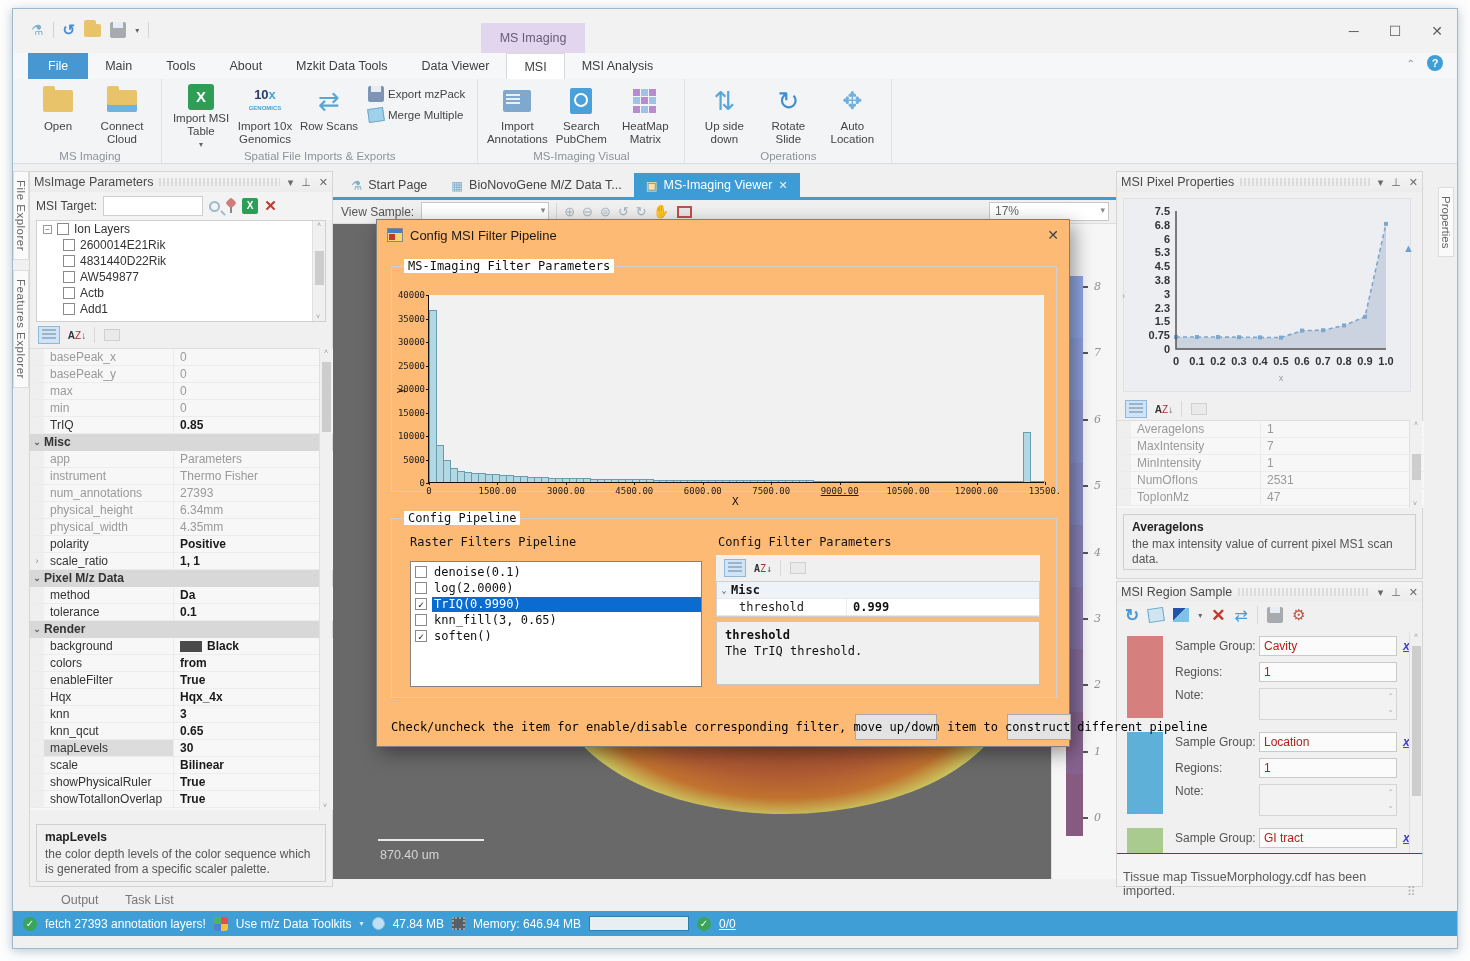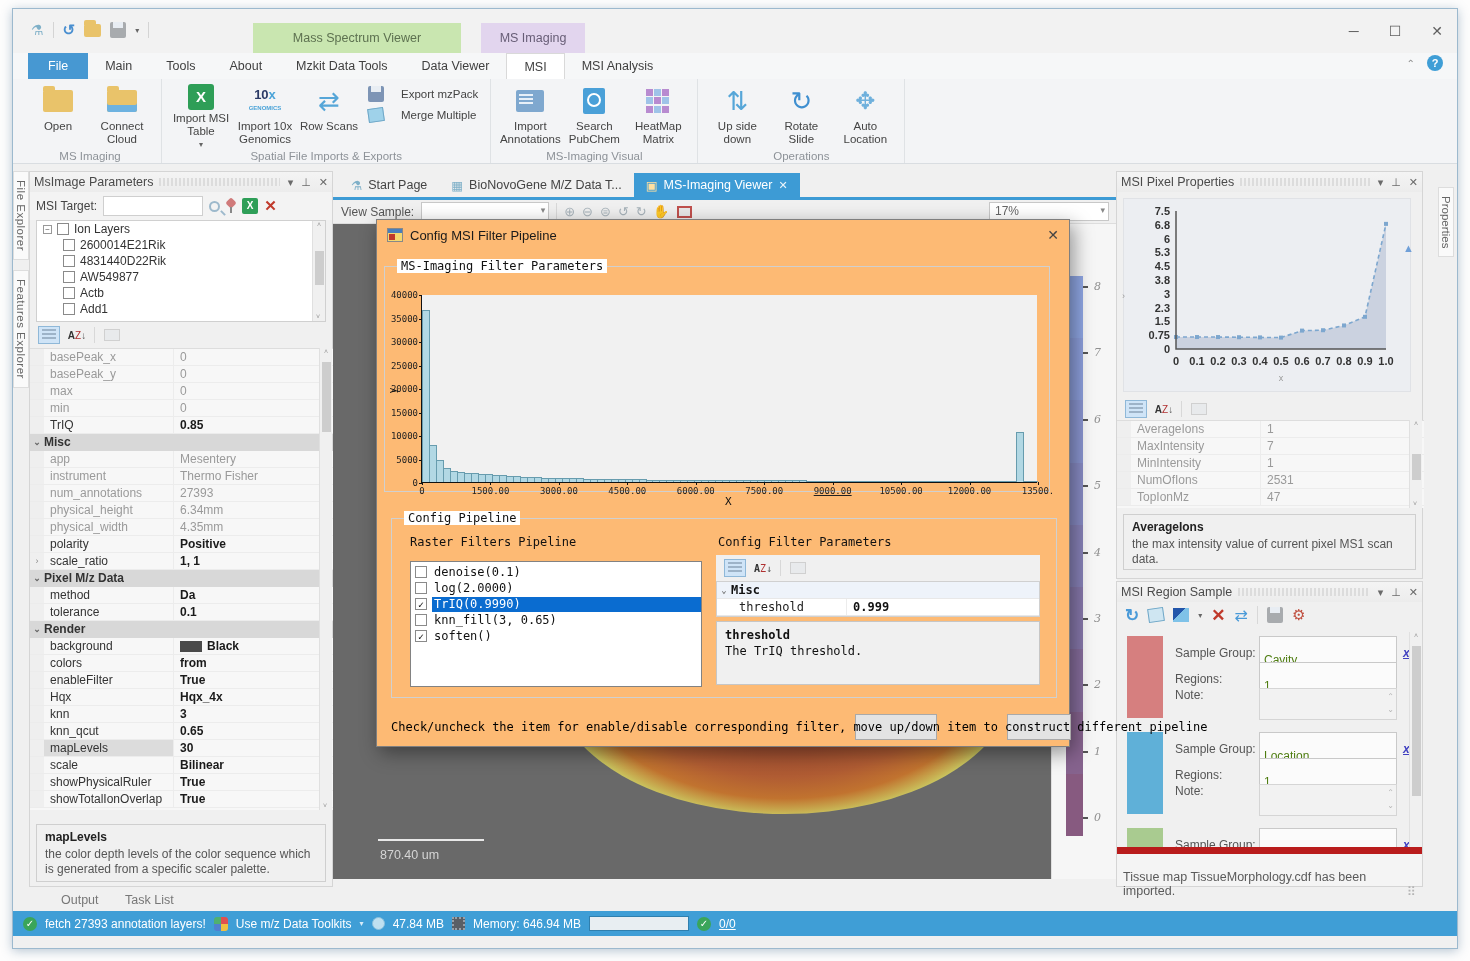--- a/index.html
+++ b/index.html
@@ -22,21 +22,21 @@
   .menu-right{position:absolute;right:14px;top:46px;display:flex;gap:12px;align-items:center}
   .helpc{width:16px;height:16px;border-radius:50%;background:#3f9ed6;color:#fff;text-align:center;line-height:16px;font-size:11px;font-weight:bold}
   .chev{color:#8a8a8a;font-size:10px}
   
   .ribbon{position:absolute;left:0;top:70px;width:100%;height:85px;background:#f3f4f6;border-bottom:1px solid #d9dde1;display:flex}
   .rgroup{position:relative;display:flex;gap:2px;padding:3px 8px 16px;border-right:1px solid #dfe2e5;height:100%}
   .glabel{position:absolute;left:0;bottom:1px;width:100%;text-align:center;color:#8d9298;font-size:11.5px;white-space:nowrap}
   .rbtn{width:62px;display:flex;flex-direction:column;align-items:center;font-size:11.5px;color:#444;text-align:center;line-height:13px;padding-top:2px}
   .rbtn .ic{height:34px;display:flex;align-items:center;justify-content:center;margin-bottom:2px}
   .stack{display:flex;flex-direction:column;gap:6px;padding:4px 4px 0 6px}
-  .sbtn{display:flex;align-items:center;gap:17px;font-size:11.5px;color:#444;white-space:nowrap}
+  .sbtn{display:flex;align-items:center;gap:4px;font-size:11.5px;color:#444;white-space:nowrap}
   .caret{font-size:8px;color:#666}
   
   .folder{width:30px;height:22px;background:#e9c36a;border-radius:2px;position:relative}
   .folder:before{content:"";position:absolute;left:0;top:-4px;width:12px;height:5px;background:#e9c36a;border-radius:2px 2px 0 0}
   .excel{width:26px;height:26px;background:#2e9e57;border-radius:3px;color:#fff;font-weight:bold;text-align:center;line-height:26px;font-size:15px}
   .tenx{font-size:13px;font-weight:bold;color:#2b3a66;line-height:11px;text-align:center}
   .tenx small{font-size:6px;color:#4aa3d8;letter-spacing:0}
   .cyc{font-size:26px;color:#56a6d8;line-height:26px}
   .floppy{width:16px;height:16px;background:#7d94b5;border-radius:2px;position:relative}
   .floppy:before{content:"";position:absolute;left:3px;top:0;width:10px;height:6px;background:#e8edf3}
@@ -118,25 +118,25 @@
   .cbarlab{position:absolute;font-family:"DejaVu Serif",serif;font-style:italic;color:#8f8f8f;font-size:11px}
   .cbartick{position:absolute;width:5px;height:2px;background:#555}
   
   .chartbox{position:absolute;background:#eceef2;border:1px solid #e0e2e6}
   
   .rtool{display:flex;align-items:center;gap:9px;padding:3px 8px;height:26px}
   .rtool .sep{width:1px;height:18px;background:#d8d8d8}
   .swatch{position:absolute;width:36px}
   .fieldrow{position:absolute;display:flex;align-items:center;font-size:12px;color:#555}
   .fieldrow .lab{width:84px}
-  .fbox{width:138px;height:20px;background:#fbfbfb;border:1px solid #c9c9c9;font-size:12px;color:#4d7c0f;padding:16px 4px}
+  .fbox{width:138px;height:20px;background:#fbfbfb;border:1px solid #c9c9c9;font-size:12px;color:#b91c1c;padding:2px 4px}
   .xlink{color:#4040c0;font-weight:bold;font-style:italic;text-decoration:underline;margin-left:6px;font-size:12px}
   .notebox{width:138px;height:32px;background:#f2f2f2;border:1px solid #d5d5d5;position:relative}
   .notebox:after{content:"⌃\A⌄";white-space:pre;position:absolute;right:2px;top:1px;font-size:8px;color:#b5b5b5;line-height:13px}
-  .rstatus{position:absolute;left:0;right:0;bottom:0;height:20px;border-top:7px solid #b91c1c;background:#f4f4f4;color:#5a5a5a;font-size:12.5px;padding:16px 6px}
+  .rstatus{position:absolute;left:0;right:0;bottom:0;height:20px;border-top:1px solid #b91c1c;background:#f4f4f4;color:#5a5a5a;font-size:12.5px;padding:16px 6px}
   
   .btab{position:absolute;color:#777;font-size:12.5px}
   .statusbar{position:absolute;left:0;bottom:12px;width:100%;height:25px;background:#3f9ed6;display:flex;align-items:center;gap:8px;padding:0 10px;color:#fff;font-size:12px}
   .gcheck{width:14px;height:14px;border-radius:50%;background:#3aa55a;color:#fff;font-size:10px;text-align:center;line-height:14px}
   .palette{width:14px;height:14px;border-radius:3px;background:conic-gradient(#e05050 0 25%,#f0c040 0 50%,#5080d0 0 75%,#50b070 0)}
   .globe{width:13px;height:13px;border-radius:50%;background:#bfe0f0;border:1px solid #8cc2de;position:relative}
   .chip{width:13px;height:13px;background:#5a5f66;border:2px dotted #9aa0a8}
   .pbar{width:100px;height:15px;background:#e8eef2;border:1px solid #2f7fae}
   .ulink{text-decoration:underline}
   
@@ -179,21 +179,20 @@
   <div class="titlebar">
     <div class="qat">
       <span style="font-size:14px;color:#7fb0c8">⚗</span>
       <span class="sep"></span>
       <span style="color:#4a8fd0;font-size:15px;font-weight:bold">↺</span>
       <span class="folder" style="width:17px;height:13px"></span>
       <span class="floppy gray"></span>
       <span class="caret">▾</span>
       <span class="sep"></span>
     </div>
-    <div class="ctx green">Mass Spectrum Viewer</div>
     <div class="ctx purple">MS Imaging</div>
     <div class="winbtns">
       <span>─</span>
       <span>☐</span>
       <span>✕</span>
     </div>
   </div>
 
   <div class="menurow">
     <div class="mtab file">File</div>
@@ -409,21 +408,21 @@
           </span>
         </div>
         <div class="pg-cat">
           <span class="gut">⌄</span>
           <span>Misc</span>
         </div>
         <div class="pg-row">
           <span class="gut"></span>
           <span class="k">app</span>
           <span class="v">
-            <span>Mesentery</span>
+            <span>Parameters</span>
           </span>
         </div>
         <div class="pg-row">
           <span class="gut"></span>
           <span class="k">instrument</span>
           <span class="v">
             <span>Thermo Fisher</span>
           </span>
         </div>
         <div class="pg-row">
@@ -812,21 +811,21 @@
     <span class="gcheck">✓</span>
     <span class="ulink">0/0</span>
   </div>
 
   <div class="dialog">
     <div class="dtitle">
       <span class="formic"></span>
       <span>Config MSI Filter Pipeline</span>
       <span class="x">✕</span>
     </div>
-    <div class="gbox" style="left:7px;top:46px;width:666px;height:226px">
+    <div class="gbox" style="left:14px;top:46px;width:666px;height:226px">
       <span class="glab">MS-Imaging Filter Parameters</span>
       <div class="histwrap" id="histplot" style="left:36px;top:28px;width:616px;height:188px">
         <div class="histbars" id="histbars">
             <div style="height: 172.02px;"></div>
             <div style="height: 37.13px;"></div>
             <div style="height: 21.62px;"></div>
             <div style="height: 14.335px;"></div>
             <div style="height: 11.28px;"></div>
             <div style="height: 10.34px;"></div>
             <div style="height: 9.4px;"></div>

